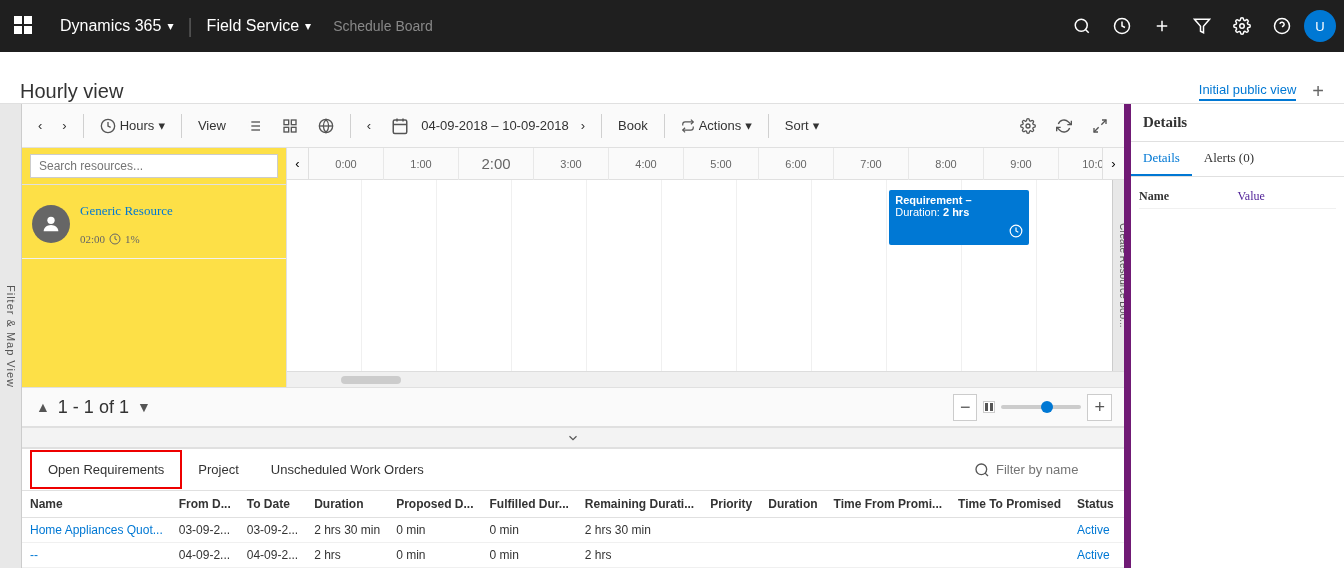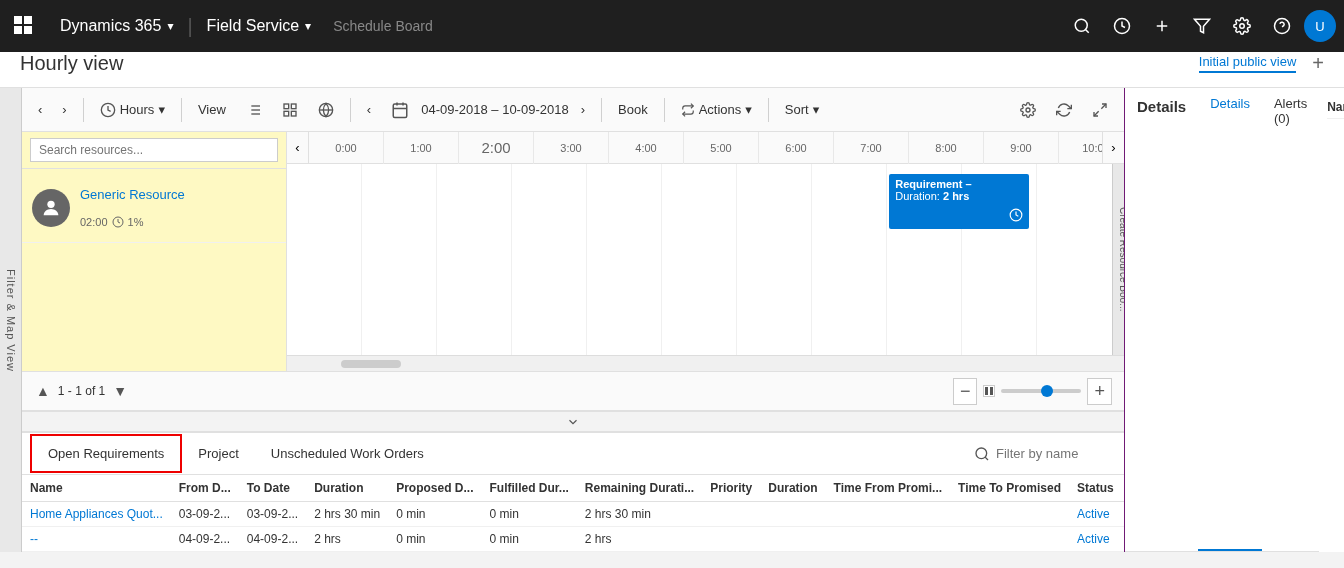--- a/index.html
+++ b/index.html
@@ -12,47 +12,47 @@
     .nav-grid-icon { width: 32px; height: 32px; display: flex; align-items: center; justify-content: center; margin-right: 8px; cursor: pointer; }
     .nav-grid-icon svg rect { fill: white; }
     .nav-dynamics { color: white; font-size: 16px; font-weight: 400; padding: 0 12px; display: flex; align-items: center; gap: 6px; cursor: pointer; }
     .nav-fieldservice { color: white; font-size: 16px; font-weight: 400; padding: 0 12px; display: flex; align-items: center; gap: 6px; cursor: pointer; }
     .nav-right { margin-left: auto; display: flex; align-items: center; gap: 4px; }
     .nav-icon-btn { color: white; width: 36px; height: 36px; display: flex; align-items: center; justify-content: center; cursor: pointer; font-size: 18px; border-radius: 2px; }
     .avatar { width: 32px; height: 32px; border-radius: 50%; background: #0078d4; display: flex; align-items: center; justify-content: center; color: white; font-size: 13px; cursor: pointer; }
 
     
     .sub-header {
-      background: white; height: 36px; display: flex; align-items: flex-start; padding: 0 20px; border-bottom: 1px solid #e0e0e0;
+      background: white; height: 52px; display: flex; align-items: flex-end; padding: 0 20px; border-bottom: 1px solid #e0e0e0;
     }
     .page-title { font-size: 20px; font-weight: 300; color: #333; flex: 1; }
     .view-selector { display: flex; align-items: center; gap: 8px; }
     .initial-public-view { font-size: 13px; color: #0078d4; border-bottom: 2px solid #0078d4; padding-bottom: 2px; cursor: pointer; }
     .add-view-btn { font-size: 20px; color: #666; cursor: pointer; margin-left: 8px; }
 
     
     .content-area { flex: 1; display: flex; flex-direction: column; overflow: hidden; }
 
     
     .toolbar { background: #fafafa; border-bottom: 1px solid #e0e0e0; height: 44px; display: flex; align-items: center; padding: 0 8px; gap: 4px; flex-shrink: 0; }
     .toolbar-btn { display: flex; align-items: center; gap: 4px; padding: 4px 8px; cursor: pointer; font-size: 13px; color: #333; border-radius: 2px; }
     .toolbar-sep { width: 1px; height: 24px; background: #d0d0d0; margin: 0 4px; }
     .date-range { font-size: 13px; color: #333; }
-    .resource-panel { width: 265px; border-right: 1px solid #e0e0e0; background: #fef9c3; display: flex; flex-direction: column; flex-shrink: 0; }
+    .resource-panel { width: 265px; border-right: 1px solid #e0e0e0; background: #fde047; display: flex; flex-direction: column; flex-shrink: 0; }
     .resource-search { padding: 6px 8px; border-bottom: 1px solid #e0e0e0; }
     .resource-search input { width: 100%; padding: 4px 8px; border: 1px solid #ccc; font-size: 12px; color: #999; outline: none; }
-    .resource-row { display: flex; align-items: center; padding: 8px 10px; gap: 10px; border-bottom: 1px solid #f0f0f0; height: 70px; }
+    .resource-row { display: flex; align-items: center; padding: 8px 10px; gap: 10px; border-bottom: 1px solid #f0f0f0; height: 70px; font-family: Liberation Serif, serif; }
     .resource-avatar { width: 38px; height: 38px; border-radius: 50%; background: #666; display: flex; align-items: center; justify-content: center; flex-shrink: 0; }
     .resource-avatar svg path { fill: white; }
     .resource-info { flex: 1; }
     .resource-name { font-size: 13px; color: #0078d4; cursor: pointer; }
     .resource-meta { font-size: 11px; color: #666; display: flex; align-items: center; gap: 4px; margin-top: 14px; }
 
     
-    .right-panel { width: 220px; background: white; border-left: 1px solid #701a75; display: flex; flex-shrink: 0; }
+    .right-panel { width: 220px; background: white; border-left: 7px solid #701a75; display: flex; flex-direction: column; flex-shrink: 0; font-family: Liberation Serif, serif; }
     .right-panel-header { padding: 10px 12px; font-size: 15px; font-weight: 600; color: #333; border-bottom: 1px solid #e0e0e0; }
     .right-panel-tabs { display: flex; border-bottom: 1px solid #e0e0e0; }
     .right-tab { padding: 8px 12px; font-size: 13px; cursor: pointer; color: #333; }
     .right-tab.active { border-bottom: 2px solid #0078d4; color: #0078d4; }
     .right-panel-table { display: flex; flex-direction: column; padding: 8px; }
     .right-panel-row { display: flex; padding: 4px 0; font-size: 12px; color: #555; border-bottom: 1px solid #f0f0f0; }
     .right-col-name { flex: 1; font-weight: 600; color: #333; }
     .right-col-value { flex: 1; color: #4c1d95; }
 
     
@@ -351,21 +351,21 @@
 
         <div style="height:16px; background:#f0f0f0; border-top:1px solid #ddd; display:flex; align-items:center; padding:0 4px;">
           <div style="height:8px; background:#ccc; border-radius:4px; width:60px; margin-left:50px; cursor:pointer;"></div>
         </div>
       </div>
     </div>
 
     <div class="pagination">
       <div style="display:flex; align-items:center; gap:6px;">
         <span style="cursor:pointer; color:#555; font-size:14px; padding:2px;">▲</span>
-        <span style="font-size:12px; color:#333;">1 - 1 of 1</span>
+        <span style="font-size:18px; color:#333;">1 - 1 of 1</span>
         <span style="cursor:pointer; color:#555; font-size:14px; padding:2px;">▼</span>
       </div>
       <div style="margin-left:auto; display:flex; align-items:center; gap:6px;">
         <div style="cursor:pointer; color:#555; font-size:18px; padding:2px 6px; border:1px solid #ccc; background:white;">−</div>
         <div style="width:12px; height:12px; background:white; border:1px solid #ccc; display:flex; align-items:center; justify-content:center;">
           <svg width="10" height="10" viewBox="0 0 10 10">
               <rect x="1" y="1" width="3" height="8" fill="#555"></rect>
               <rect x="6" y="1" width="3" height="8" fill="#555"></rect>
             </svg>
         </div>

